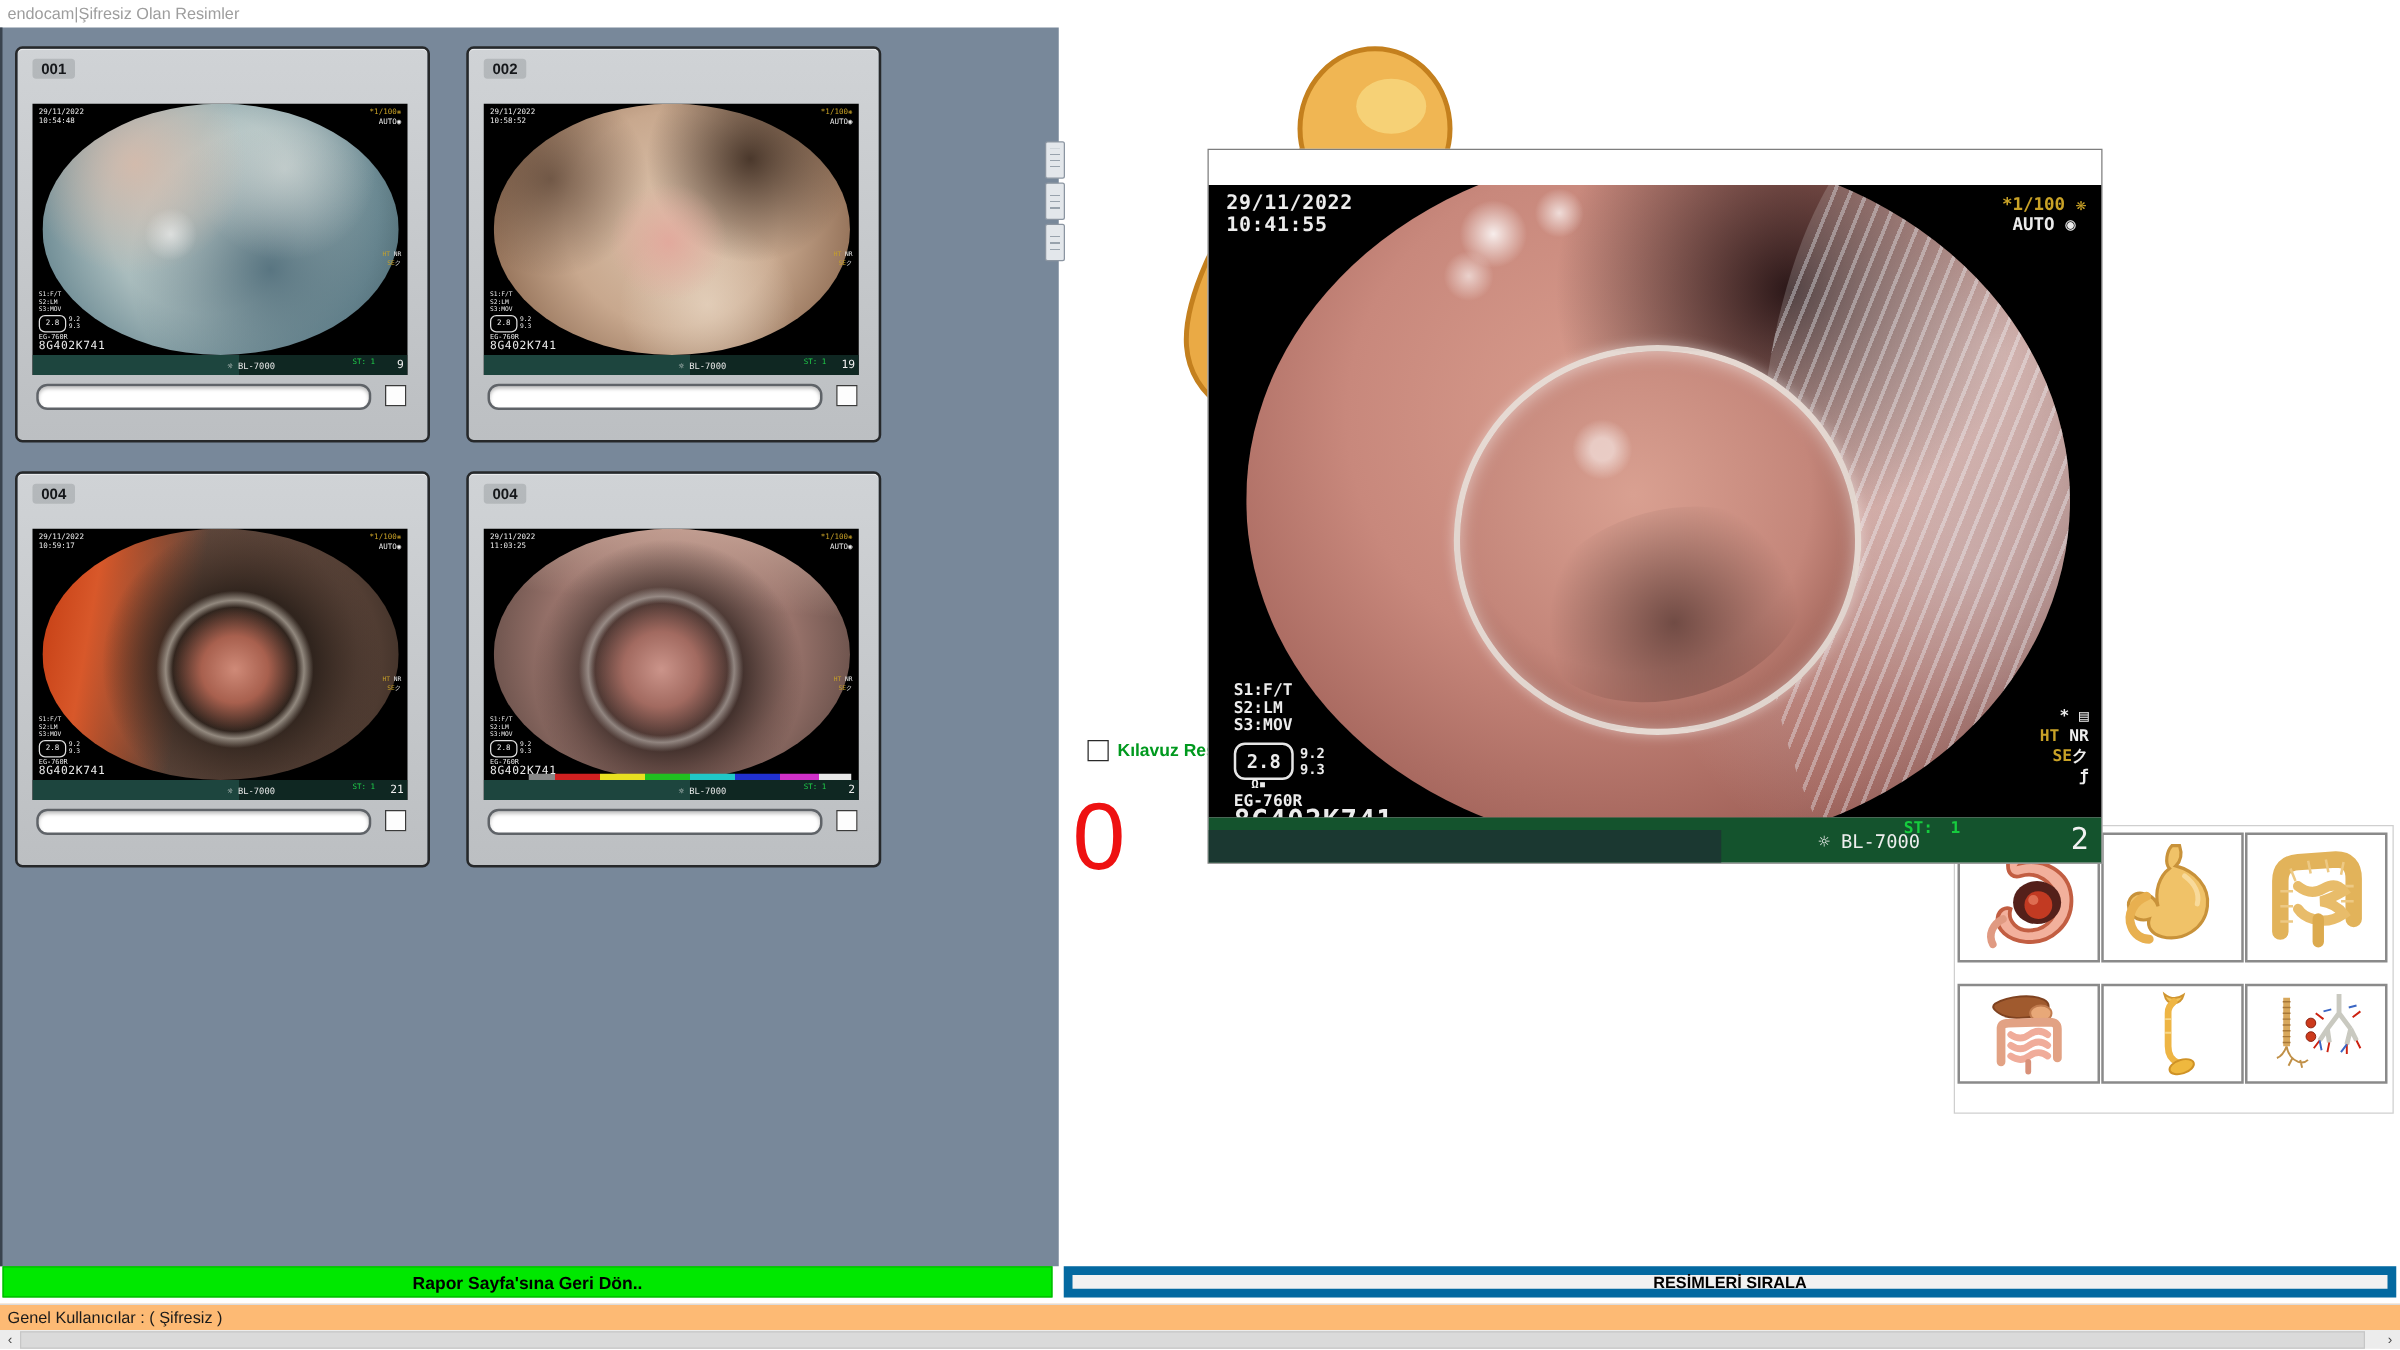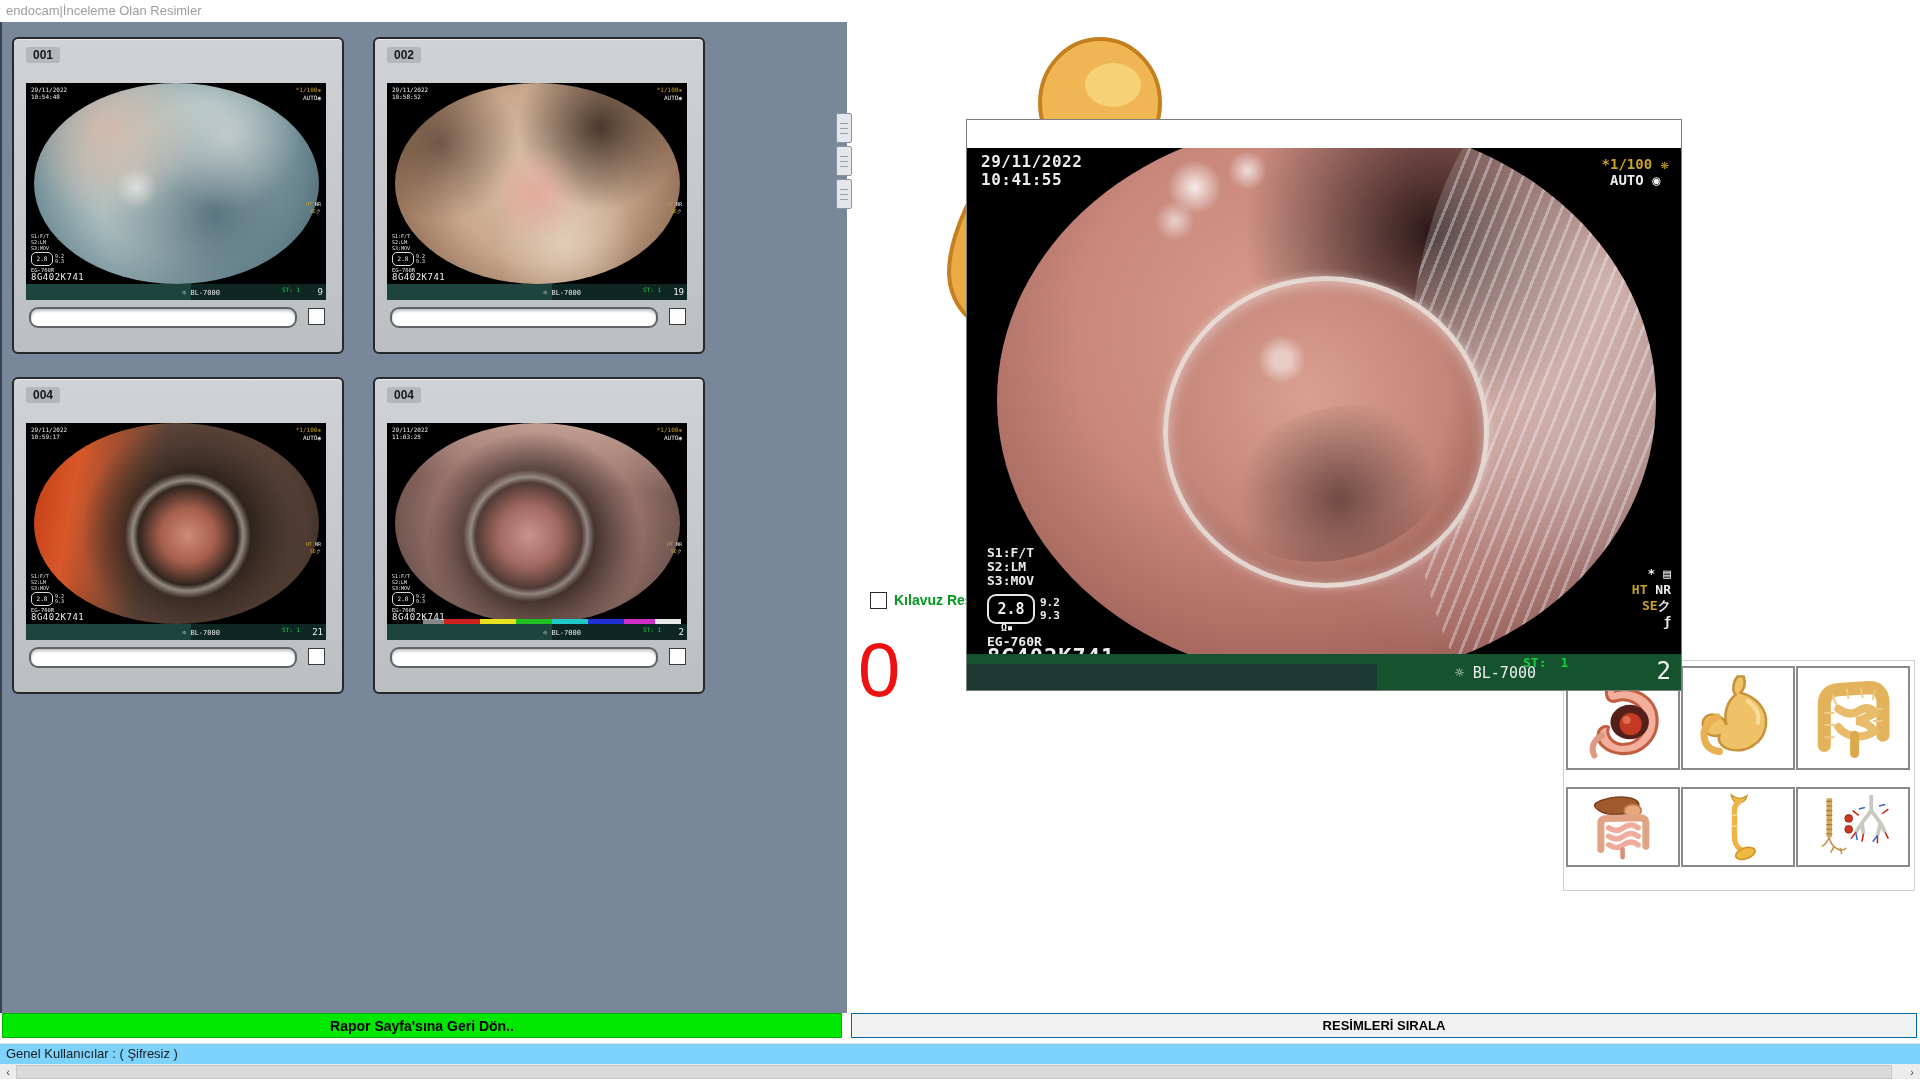--- a/index.html
+++ b/index.html
@@ -128,35 +128,35 @@
   
   .anatomy{position:absolute;left:1563px;top:660px;width:350px;height:229px;background:#fff;border:1px solid #cfcfcf;z-index:2;}
   .acell{position:absolute;background:#fff;border:2px solid #8a8a8a;display:flex;align-items:center;justify-content:center;}
   .r1{top:5px;height:100px;} .r2{top:126px;height:76px;}
   .c1{left:2px;width:110px;} .c2{left:117px;width:110px;} .c3{left:232px;width:110px;}
   .acell svg{width:92%;height:92%;}
 
   
   .btn-back{position:absolute;left:2px;top:1013px;width:840px;height:25px;background:#00e800;border:1px solid #00b400;
      color:#000;font-weight:bold;font-size:14px;display:flex;align-items:center;justify-content:center;z-index:4;box-sizing:border-box;}
-  .btn-sort{position:absolute;left:851px;top:1013px;width:1066px;height:25px;background:#f1f1f1;border:1px solid #0369a1;
+  .btn-sort{position:absolute;left:851px;top:1013px;width:1066px;height:25px;background:#f1f1f1;border:7px solid #0369a1;
      color:#000;font-weight:bold;font-size:13px;display:flex;align-items:center;justify-content:center;z-index:4;box-sizing:border-box;}
-  .statusbar{position:absolute;left:0;top:1043px;width:1920px;height:20px;background:#7dd3fc;border-top:1px solid #dcdcdc;z-index:4;}
+  .statusbar{position:absolute;left:0;top:1043px;width:1920px;height:20px;background:#fdba74;border-top:1px solid #dcdcdc;z-index:4;}
   .status-text{position:absolute;left:6px;top:2px;font-size:13px;color:#1a1a1a;}
   .hscroll{position:absolute;left:0;top:1064px;width:1920px;height:15px;background:#ececec;z-index:4;}
   .scroll-thumb{position:absolute;left:16px;top:1px;width:1874px;height:12px;background:#dadada;border:1px solid #c6c6c6;}
   .scroll-arrow{position:absolute;top:0;width:16px;height:15px;font-size:11px;color:#444;display:flex;align-items:center;justify-content:center;background:#ececec;}
   .arr-l{left:0;} .arr-r{right:0;}
 </style>
 </head>
 <body>
 
 <div class="screen">
 
-  <div class="app-title">endocam|İnceleme Olan Resimler</div>
+  <div class="app-title">endocam|Şifresiz Olan Resimler</div>
 
   <svg class="stomach-bg" viewBox="0 0 430 330">
     <path d="M150,70 C105,90 55,130 30,185 C8,235 5,275 45,302 C100,335 195,322 235,280 C270,243 265,180 225,140 C200,115 175,95 150,70 Z" fill="#eaaa45" stroke="#c4801e" stroke-width="4"></path>
     <ellipse cx="165" cy="78" rx="60" ry="64" fill="#f0b653" stroke="#c4801e" stroke-width="4"></ellipse>
     <ellipse cx="150" cy="210" rx="95" ry="80" fill="#f7d98e"></ellipse>
     <ellipse cx="178" cy="60" rx="28" ry="22" fill="#f8d87f" opacity=".8"></ellipse>
   </svg>
 
   <div class="panel">
 

